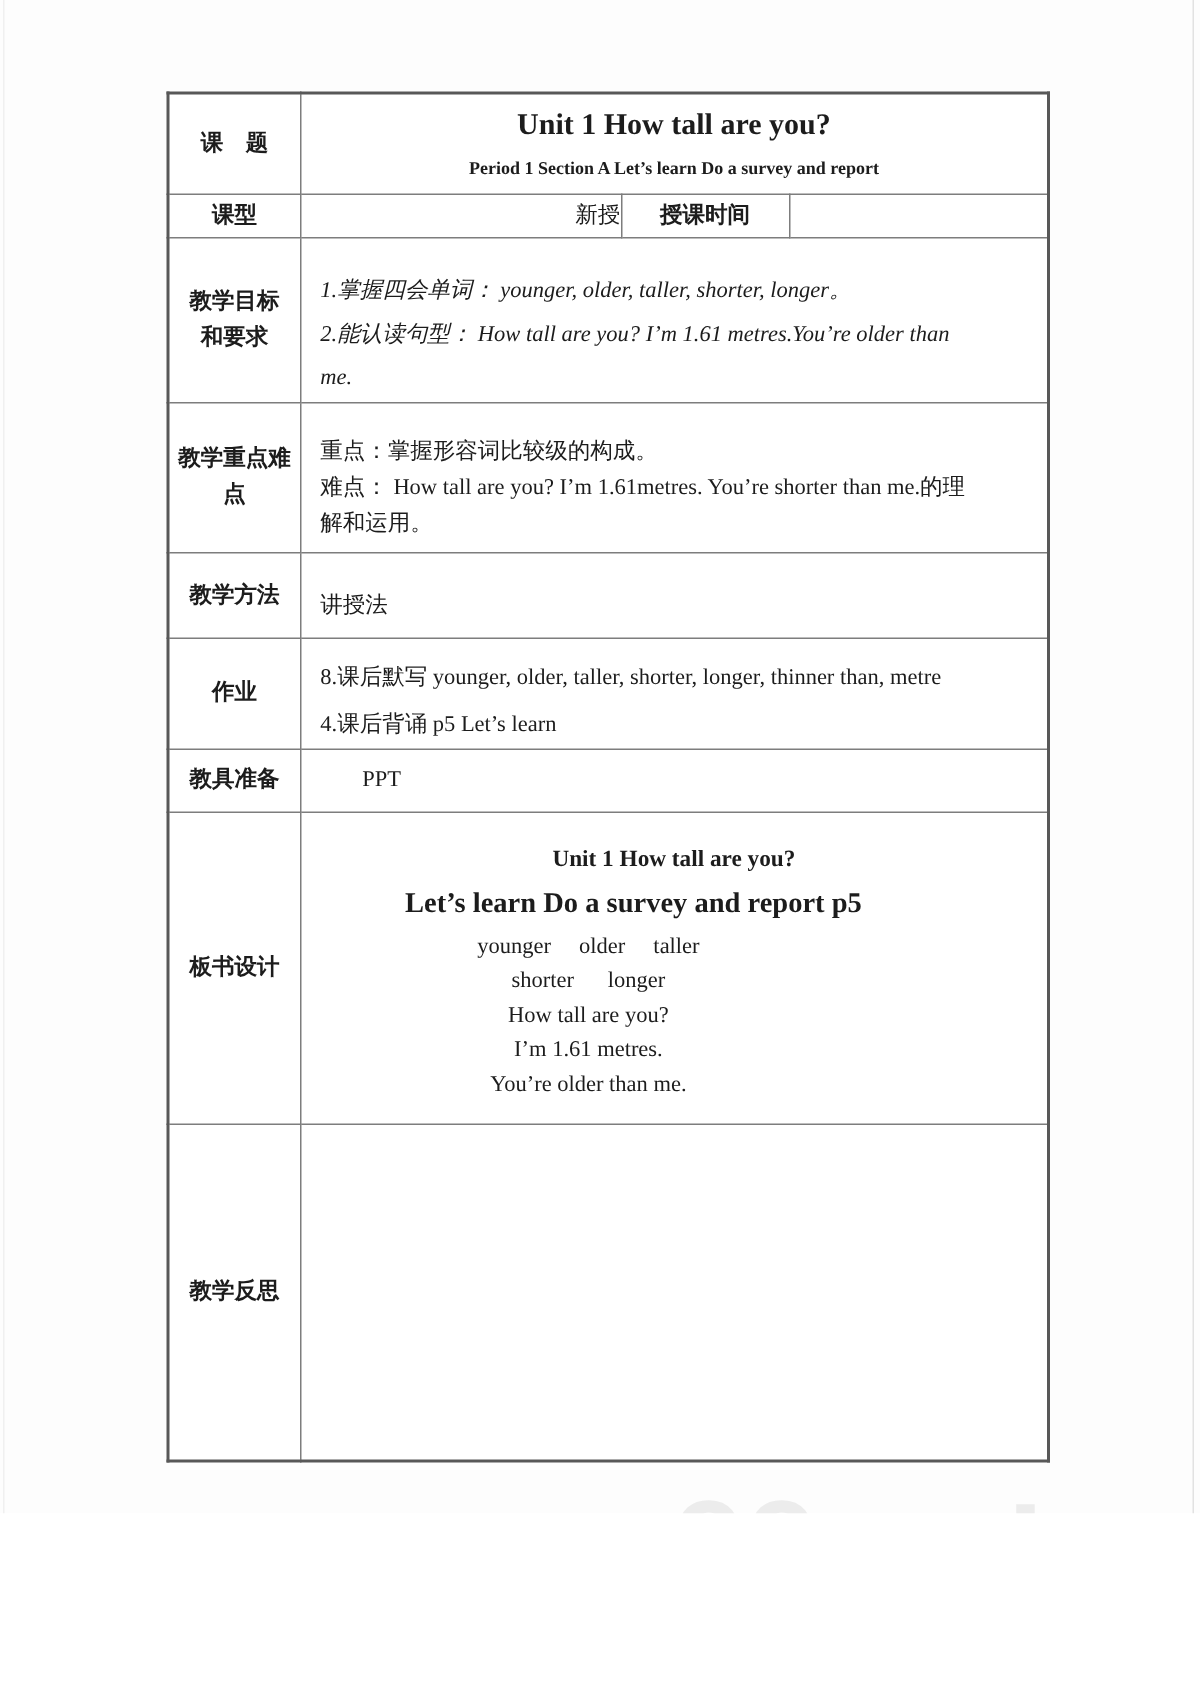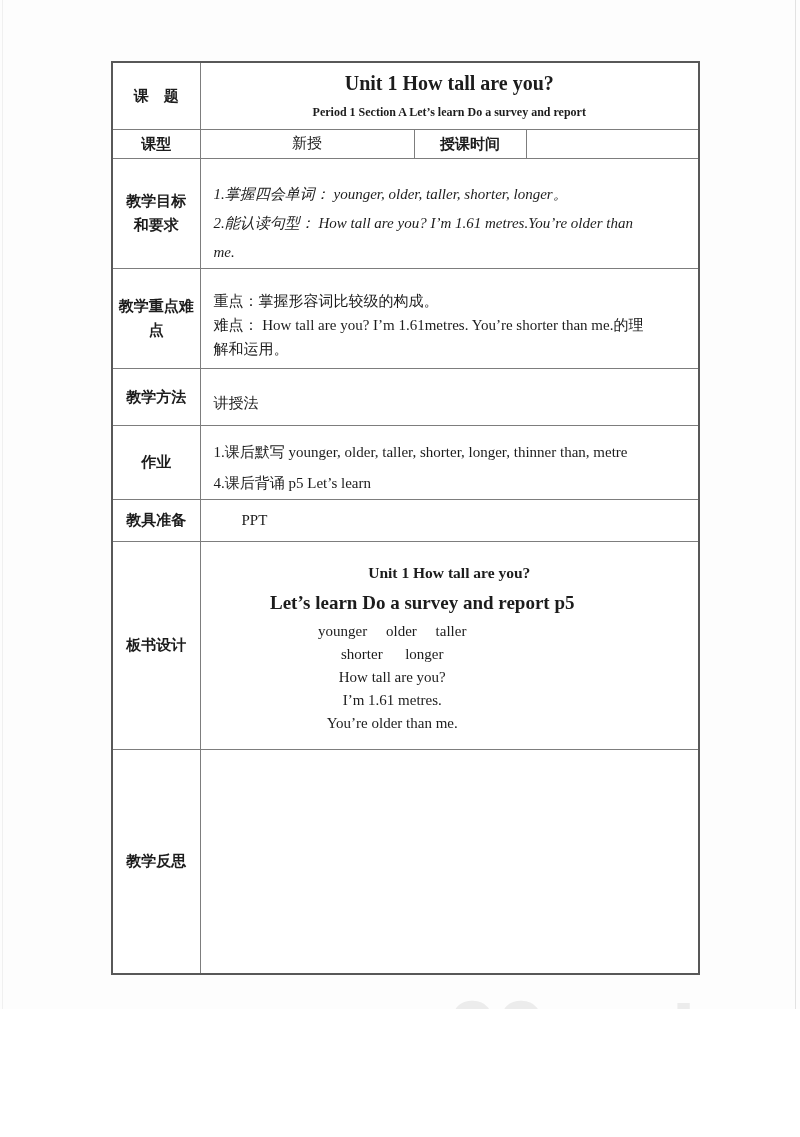--- a/index.html
+++ b/index.html
@@ -11,21 +11,21 @@
   .next-page{position:absolute;left:0;top:1121px;width:800px;height:16px;background:#fafafa;}
 
   table.lesson{position:absolute;left:111px;top:61px;width:587px;border-collapse:collapse;
                table-layout:fixed;border:2px solid #585858;background:#fff;}
   table.lesson td{border:1px solid #7d7d7d;vertical-align:middle;padding:0;font-size:15px;}
   .lbl{text-align:center;font-weight:bold;font-size:15px;line-height:24px;}
 
   .title-cell{vertical-align:middle;}
   .main-title{font-size:20px;font-weight:bold;text-align:center;margin-top:0;}
   .sub-title{font-size:12px;font-weight:bold;text-align:center;margin-top:10px;}
-  .center-val{text-align:center;}
+  .center-val{text-align:right;}
 
   .goals-cell{vertical-align:top;padding:20px 10px 0 13px !important;}
   .goals-cell .line{line-height:29px;font-style:italic;}
   .focus-cell{vertical-align:top;padding:14px 8px 0 13px !important;}
   .focus-cell .line{line-height:24px;}
   .method-cell{vertical-align:top;padding:13px 8px 0 13px !important;}
   .homework-cell{vertical-align:top;padding:11px 8px 0 13px !important;}
   .homework-cell .line{line-height:31px;}
   .aids-cell{padding-left:41px !important;}
   .board-cell{vertical-align:top;padding:9px 0 0 0 !important;}
@@ -93,21 +93,21 @@
     </tr>
 
     <tr style="height:57px">
       <td class="lbl">教学方法</td>
       <td colspan="3" class="method-cell">讲授法</td>
     </tr>
 
     <tr style="height:70px">
       <td class="lbl">作业</td>
       <td colspan="3" class="homework-cell">
-        <div class="line">1.课后默写 younger, older, taller, shorter, longer, thinner than, metre</div>
+        <div class="line">8.课后默写 younger, older, taller, shorter, longer, thinner than, metre</div>
         <div class="line">4.课后背诵 p5 Let’s learn</div>
       </td>
     </tr>
 
     <tr style="height:42px">
       <td class="lbl">教具准备</td>
       <td colspan="3" class="aids-cell">PPT</td>
     </tr>
 
     <tr style="height:208px">

